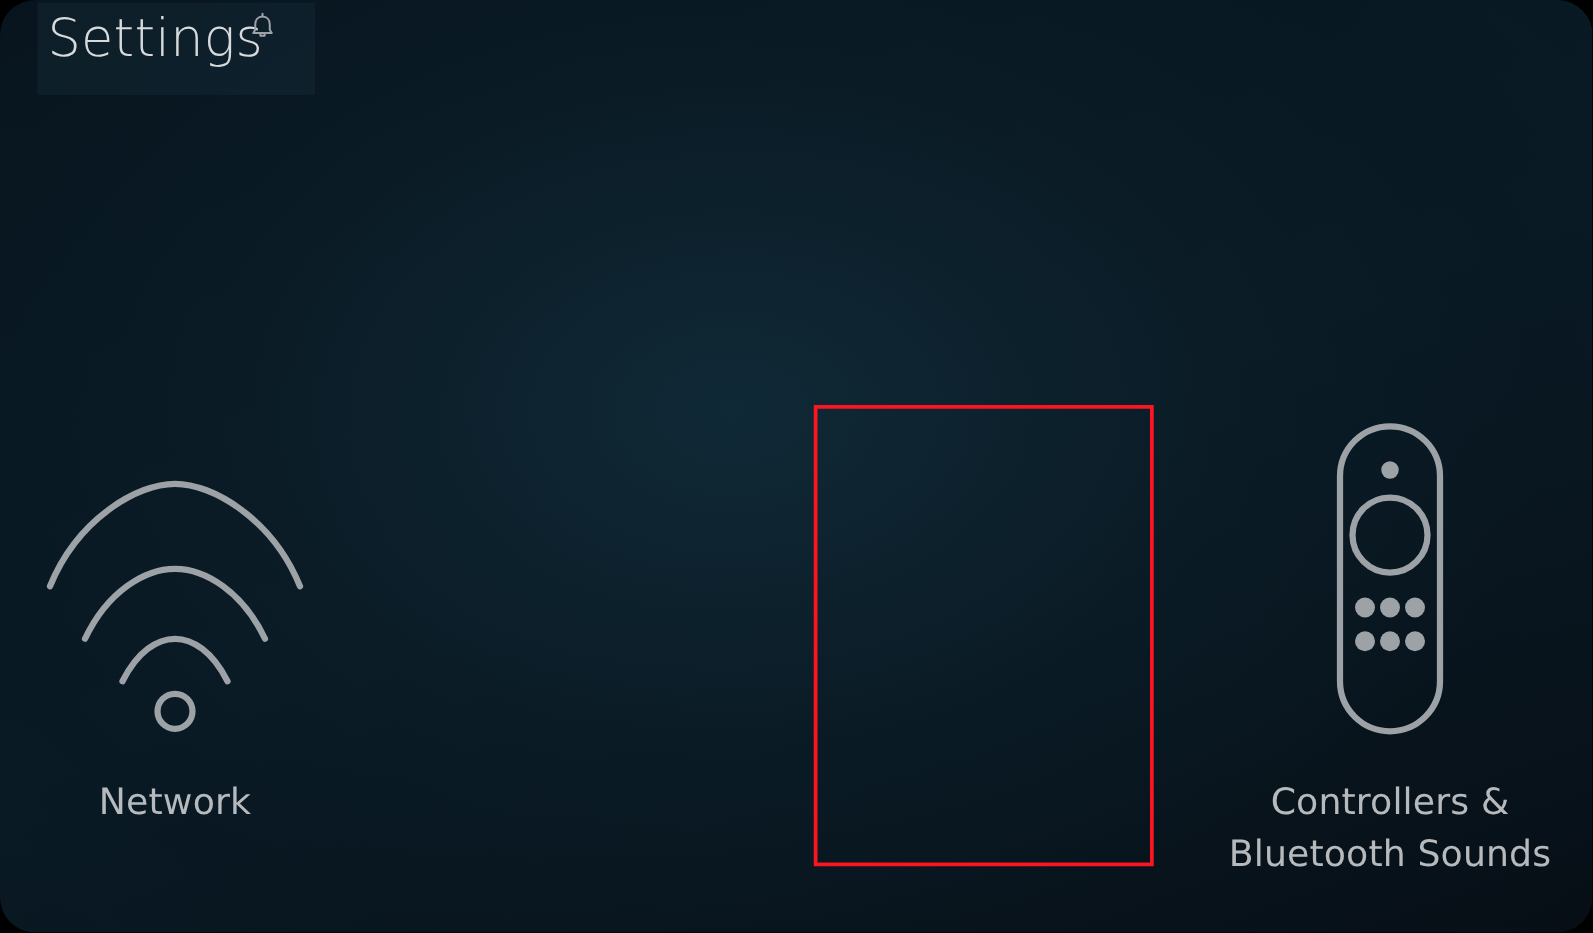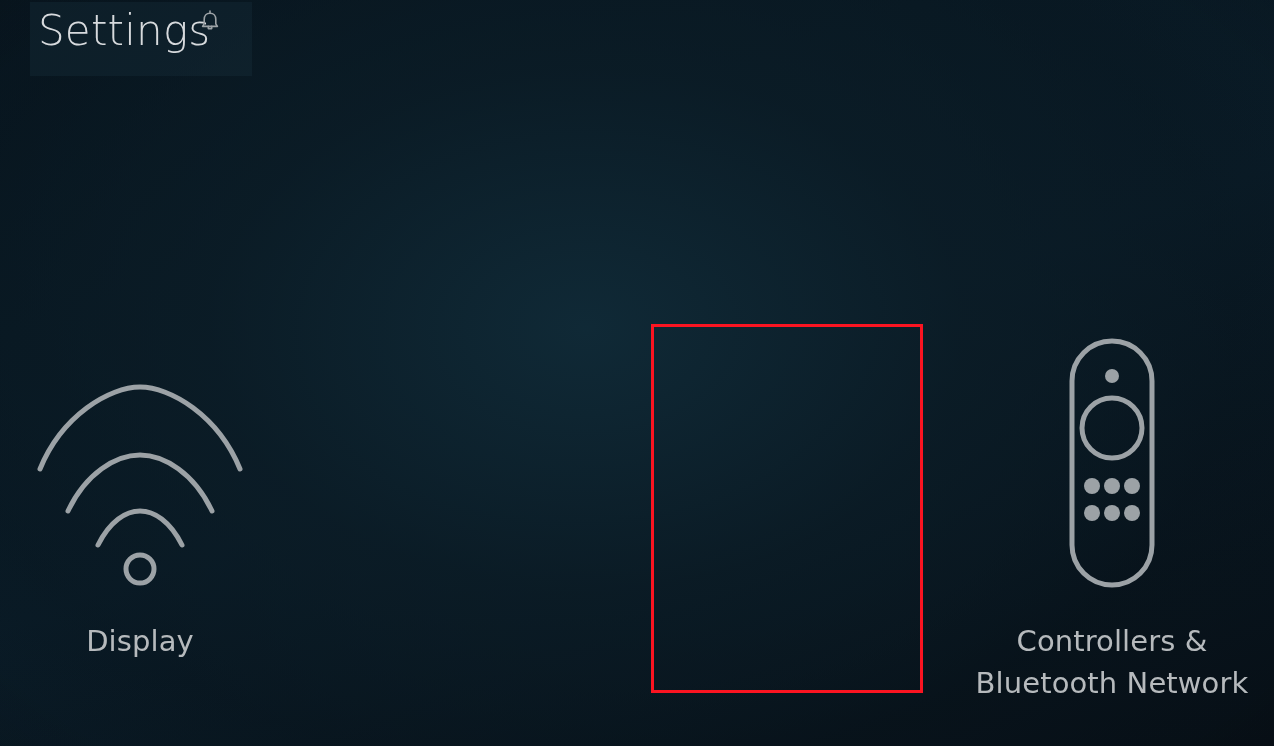--- a/index.html
+++ b/index.html
@@ -16,20 +16,21 @@
   }
 
   #screen {
     position: relative;
     width: 1274px;
     height: 746px;
     background:
       radial-gradient(ellipse 900px 620px at 46% 44%, rgba(16,42,55,0.95) 0%, rgba(11,28,38,0.75) 42%, rgba(7,18,25,0.25) 72%, rgba(5,12,17,0) 100%),
       linear-gradient(160deg, #081620 0%, #091a25 28%, #0a1c28 52%, #070f16 100%);
     overflow: hidden;
+    border-radius: 28px;
   }
 
   
   #screen::before {
     content: "";
     position: absolute;
     inset: 0;
     background:
       radial-gradient(ellipse 1400px 900px at 50% 50%, rgba(0,0,0,0) 55%, rgba(0,0,0,0.45) 100%);
     pointer-events: none;
@@ -150,21 +151,21 @@
     <div class="tile" id="tile-network">
       <div class="tile-icon">
         <svg width="212" height="180" viewBox="0 0 212 180">
           <path class="stroke" stroke-width="5" d="M6 96 C28 42 76 14 106 14 C136 14 184 42 206 96"></path>
           <path class="stroke" stroke-width="5" d="M34 138 C52 100 82 82 106 82 C130 82 160 100 178 138"></path>
           <path class="stroke" stroke-width="5" d="M64 172 C76 148 92 138 106 138 C120 138 136 148 148 172"></path>
           <circle class="stroke" stroke-width="5" cx="106" cy="196" r="14"></circle>
         </svg>
       </div>
       <div class="tile-label">
-        <span>Display</span>
+        <span>Network</span>
       </div>
     </div>
 
 
 
     <div class="tile" id="tile-controllers">
       <div class="tile-icon">
         <svg width="86" height="250" viewBox="0 0 86 250">
           <rect class="stroke" stroke-width="5" x="3" y="3" width="80" height="244" rx="40" ry="40"></rect>
           <circle class="fill" cx="43" cy="38" r="7"></circle>
@@ -172,21 +173,21 @@
           <circle class="fill" cx="23" cy="148" r="8"></circle>
           <circle class="fill" cx="43" cy="148" r="8"></circle>
           <circle class="fill" cx="63" cy="148" r="8"></circle>
           <circle class="fill" cx="23" cy="175" r="8"></circle>
           <circle class="fill" cx="43" cy="175" r="8"></circle>
           <circle class="fill" cx="63" cy="175" r="8"></circle>
         </svg>
       </div>
       <div class="tile-label">
         <span>Controllers &amp;</span>
-        <span class="l2">Bluetooth Network</span>
+        <span class="l2">Bluetooth Sounds</span>
       </div>
     </div>
 
   </div>
 
   <div class="highlight-box"></div>
 
 </div>
 
 </body></html>

